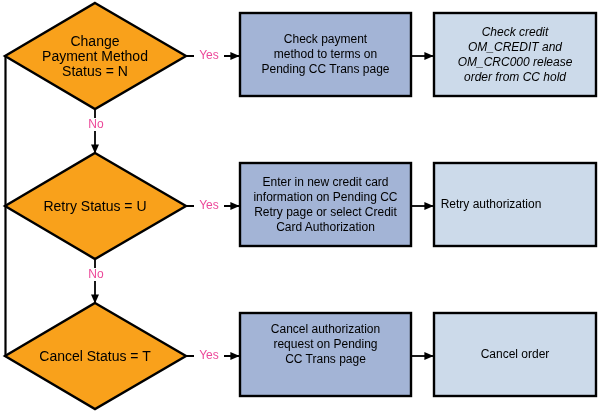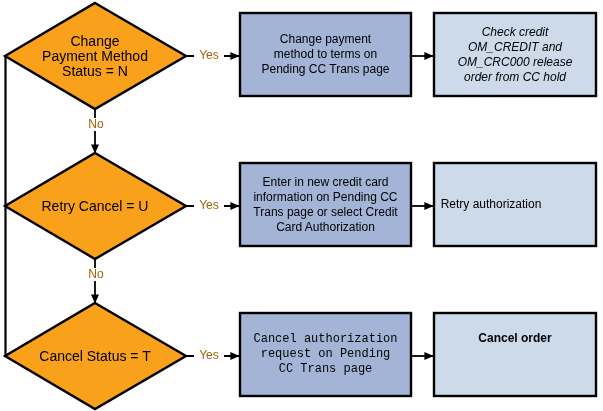--- a/index.html
+++ b/index.html
@@ -31,21 +31,21 @@
     justify-content: center;
     text-align: center;
     color: #000000;
     font-size: 12px;
     line-height: 15px;
     pointer-events: none;
     white-space: pre-line;
   }
   .edge-label {
     position: absolute;
-    color: #a16207;
+    color: #ec4899;
     font-size: 12px;
     line-height: 13px;
     text-align: center;
     background: #ffffff;
     padding: 0 1px;
   }
   .decision-label {
     font-size: 14px;
   }
 </style>
@@ -88,40 +88,40 @@
     <path d="M411,356 L433,356" stroke="#000000" stroke-width="1.8" fill="none" marker-end="url(#arrowhead)"></path>
 
     <rect x="434" y="13" width="162" height="83" fill="#ccdaea" stroke="#000000" stroke-width="2.4"></rect>
     <rect x="434" y="163" width="162" height="83" fill="#ccdaea" stroke="#000000" stroke-width="2.4"></rect>
     <rect x="434" y="313" width="162" height="83" fill="#ccdaea" stroke="#000000" stroke-width="2.4"></rect>
   </svg>
 
   <div class="node-text decision-label" style="left:25px; top:26px; width:140px; height:60px;">Change
 Payment Method
 Status = N</div>
-  <div class="node-text decision-label" style="left:20px; top:191px; width:150px; height:30px;">Retry Cancel = U</div>
+  <div class="node-text decision-label" style="left:20px; top:191px; width:150px; height:30px;">Retry Status = U</div>
   <div class="node-text decision-label" style="left:20px; top:341px; width:150px; height:30px;text-align:center;">Cancel Status = T</div>
 
-  <div class="node-text" style="left:244px; top:17px; width:163px; height:75px;">Change payment
+  <div class="node-text" style="left:244px; top:17px; width:163px; height:75px;">Check payment
 method to terms on
 Pending CC Trans page</div>
   <div class="node-text" style="left:244px; top:167px; width:163px; height:75px;">Enter in new credit card
 information on Pending CC
-Trans page or select Credit
+Retry page or select Credit
 Card Authorization</div>
-  <div class="node-text" style="left:244px; top:317px; width:163px; height:75px;font-family:Liberation Mono, monospace;">Cancel authorization
+  <div class="node-text" style="left:244px; top:307px; width:163px; height:75px;">Cancel authorization
 request on Pending
 CC Trans page</div>
 
   <div class="node-text" style="left:438px; top:17px; width:154px; height:75px;font-style:italic;">Check credit
 OM_CREDIT and
 OM_CRC000 release
 order from CC hold</div>
   <div class="node-text" style="left:414px; top:167px; width:154px; height:75px;">Retry authorization</div>
-  <div class="node-text" style="left:438px; top:301px; width:154px; height:75px;font-weight:bold;">Cancel order</div>
+  <div class="node-text" style="left:438px; top:317px; width:154px; height:75px;">Cancel order</div>
 
   <div class="edge-label" style="left:194px; top:49px; width:28px;">Yes</div>
   <div class="edge-label" style="left:194px; top:199px; width:28px;">Yes</div>
   <div class="edge-label" style="left:194px; top:349px; width:28px;">Yes</div>
 
   <div class="edge-label" style="left:81px; top:118px; width:28px;">No</div>
   <div class="edge-label" style="left:81px; top:268px; width:28px;">No</div>
 
 </div>
 

